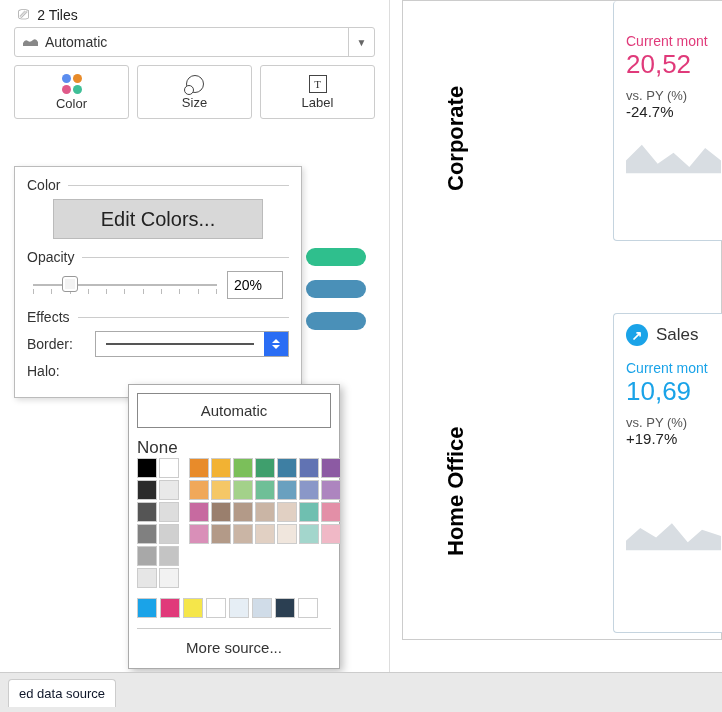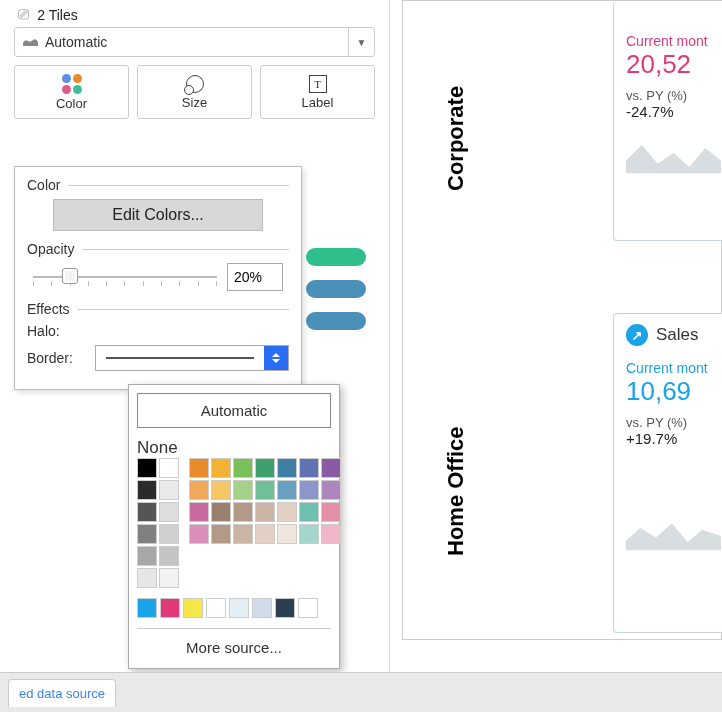--- a/index.html
+++ b/index.html
@@ -131,24 +131,24 @@
     background:#fff;
     box-shadow: 2px 2px 6px rgba(0,0,0,0.15);
     padding:10px 12px 12px 12px;
   }
   .section-label { font-size:14px; color:#333; display:flex; align-items:center; gap:8px; margin-bottom:6px;}
   .section-label .line { flex:1; height:1px; background:#ccc; }
   .edit-colors-btn {
     display:block;
     margin: 0 auto 10px auto;
     width:210px;
-    height:32px;
+    height:40px;
     background:#d8d8d8;
     border:1px solid #bbb;
-    font-size:16px;
+    font-size:20px;
     color:#222;
     cursor:pointer;
   }
   .opacity-row { display:flex; align-items:center; gap:10px; margin:4px 0 10px 0; padding:0 6px;}
   .slider {
     flex:1;
     position:relative;
     height:24px;
   }
   .slider-track {
@@ -341,21 +341,21 @@
     display:flex;
     align-items:center;
     padding:0 8px;
   }
   .tab {
     background:#fff;
     border:1px solid #ccc;
     border-bottom:none;
     padding:6px 10px;
     font-size:13px;
-    color:#3b82f6;
+    color:#0f172a;
     border-radius:4px 4px 0 0;
   }
   .world-icon {
     width:18px;height:12px;
     position:relative;
   }
   .world-icon svg { width:18px; height:12px; }
 </style>
 </head>
 <body>
@@ -428,28 +428,28 @@
         </div>
         <div class="slider-thumb"></div>
       </div>
       <input class="opacity-input" value="20%" style="">
     </div>
     <div class="section-label">
       <span>Effects</span>
       <span class="line"></span>
     </div>
     <div class="effects-row">
-      <span class="label">Halo:</span>
-    </div>
-    <div class="effects-row">
       <span class="label">Border:</span>
       <div class="border-combo">
         <div class="border-line"></div>
         <div class="combo-btn"></div>
       </div>
+    </div>
+    <div class="effects-row">
+      <span class="label">Halo:</span>
     </div>
   </div>
 
   <div class="picker-popup">
     <div class="picker-auto">Automatic</div>
     <div class="picker-none">None</div>
     <div class="swatch-area">
       <div class="gray-col" id="gray-col">
           <div class="sw" style="background: rgb(0, 0, 0);"></div>
           <div class="sw" style="background: rgb(255, 255, 255);"></div>

